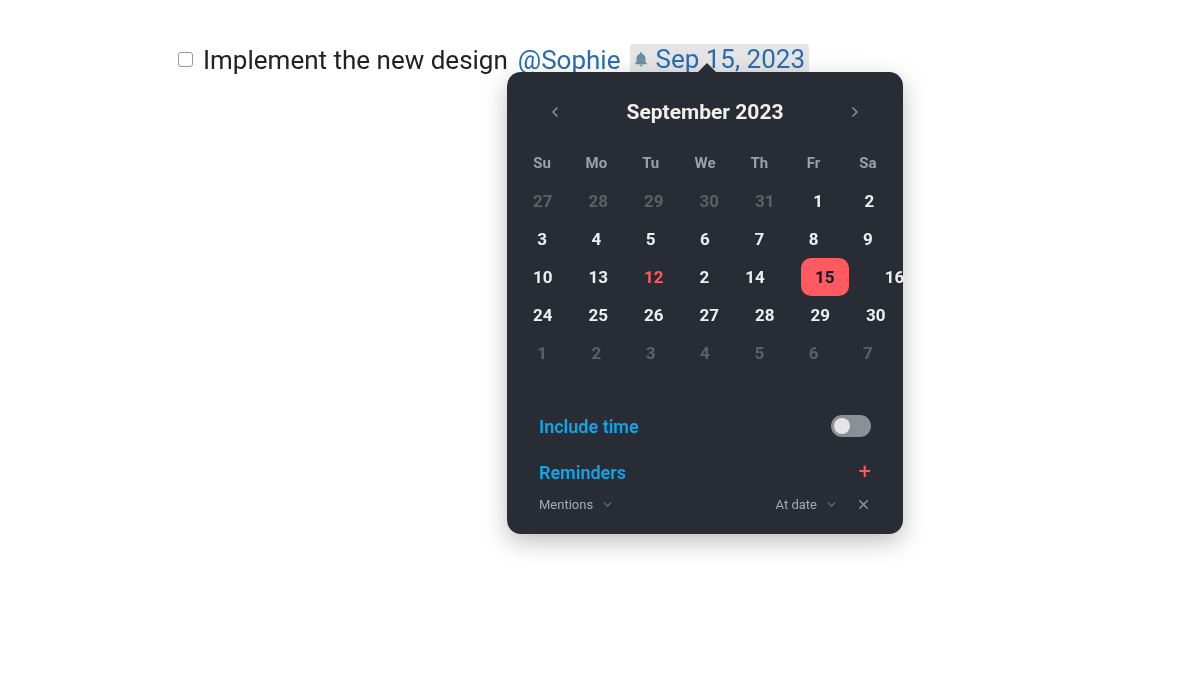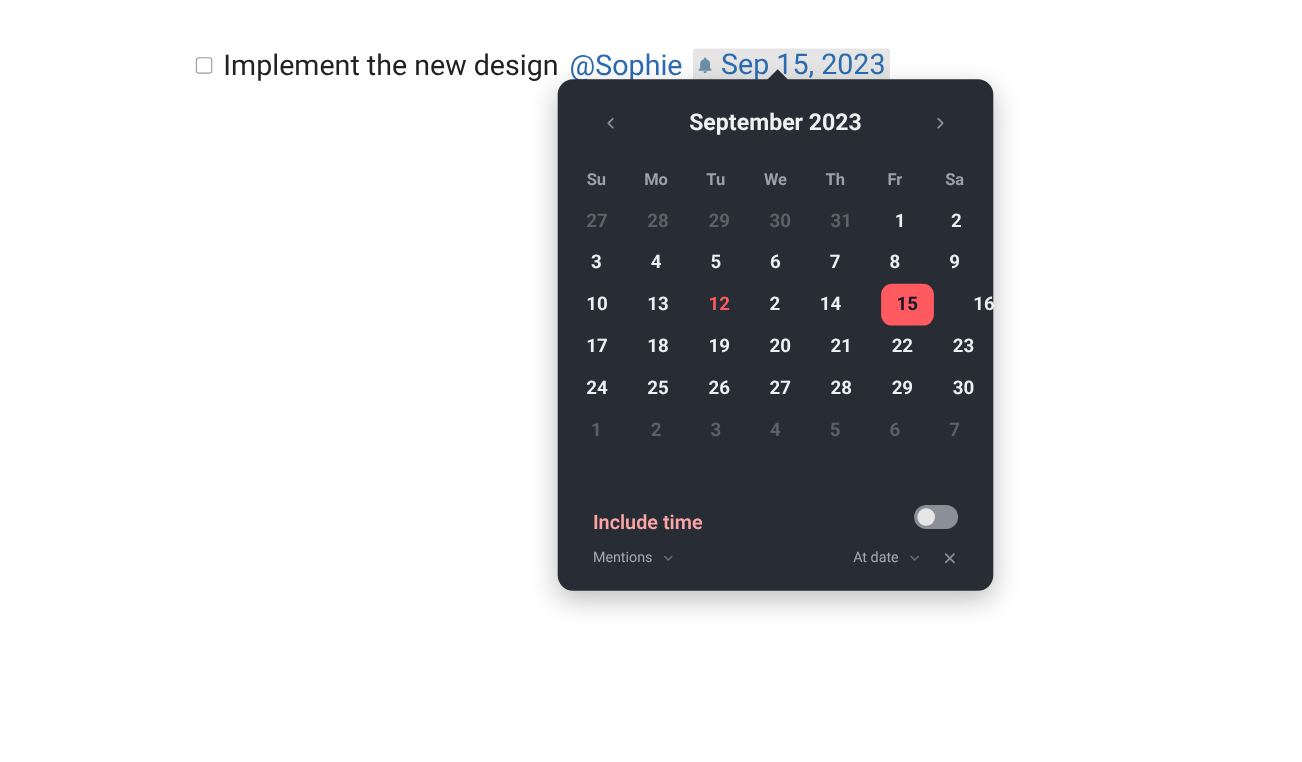--- a/index.html
+++ b/index.html
@@ -120,22 +120,21 @@
   .section {
     padding: 20px 32px 0 32px;
     display: flex;
     align-items: center;
     justify-content: space-between;
   }
   .section + .section.short { padding-top: 24px; }
   .section-label {
     font-size: 18px;
     font-weight: 600;
-    color: #fca5a5;
-    margin-top: 12px;
+    color: #0ea5e9;
   }
   .toggle {
     width: 40px;
     height: 22px;
     background: #8a8f98;
     border-radius: 20px;
     position: relative;
     cursor: pointer;
   }
   .toggle-knob {
@@ -243,29 +242,20 @@
         <div class="week-row">
           <div class="day">10</div>
           <div class="day">13</div>
           <div class="day today">12</div>
           <div class="day">2</div>
           <div class="day">14</div>
           <div class="day selected">15</div>
           <div class="day">16</div>
         </div>
         <div class="week-row">
-          <div class="day">17</div>
-          <div class="day">18</div>
-          <div class="day">19</div>
-          <div class="day">20</div>
-          <div class="day">21</div>
-          <div class="day">22</div>
-          <div class="day">23</div>
-        </div>
-        <div class="week-row">
           <div class="day">24</div>
           <div class="day">25</div>
           <div class="day">26</div>
           <div class="day">27</div>
           <div class="day">28</div>
           <div class="day">29</div>
           <div class="day">30</div>
         </div>
         <div class="week-row">
           <div class="day outside">1</div>
@@ -281,20 +271,24 @@
 
   <div class="divider"></div>
 
   <div class="section">
     <span class="section-label">Include time</span>
     <span class="toggle">
       <span class="toggle-knob"></span>
     </span>
   </div>
 
+  <div class="section short">
+    <span class="section-label">Reminders</span>
+    <span class="add-btn">+</span>
+  </div>
 
   <div class="reminder-row">
     <div class="reminder-left">
       <span>Mentions</span>
       <span class="chev-down">
         <svg width="13" height="13" viewBox="0 0 24 24" fill="none" stroke="currentColor" stroke-width="2.5" stroke-linecap="round" stroke-linejoin="round">
             <polyline points="6 9 12 15 18 9"></polyline>
           </svg>
       </span>
     </div>

